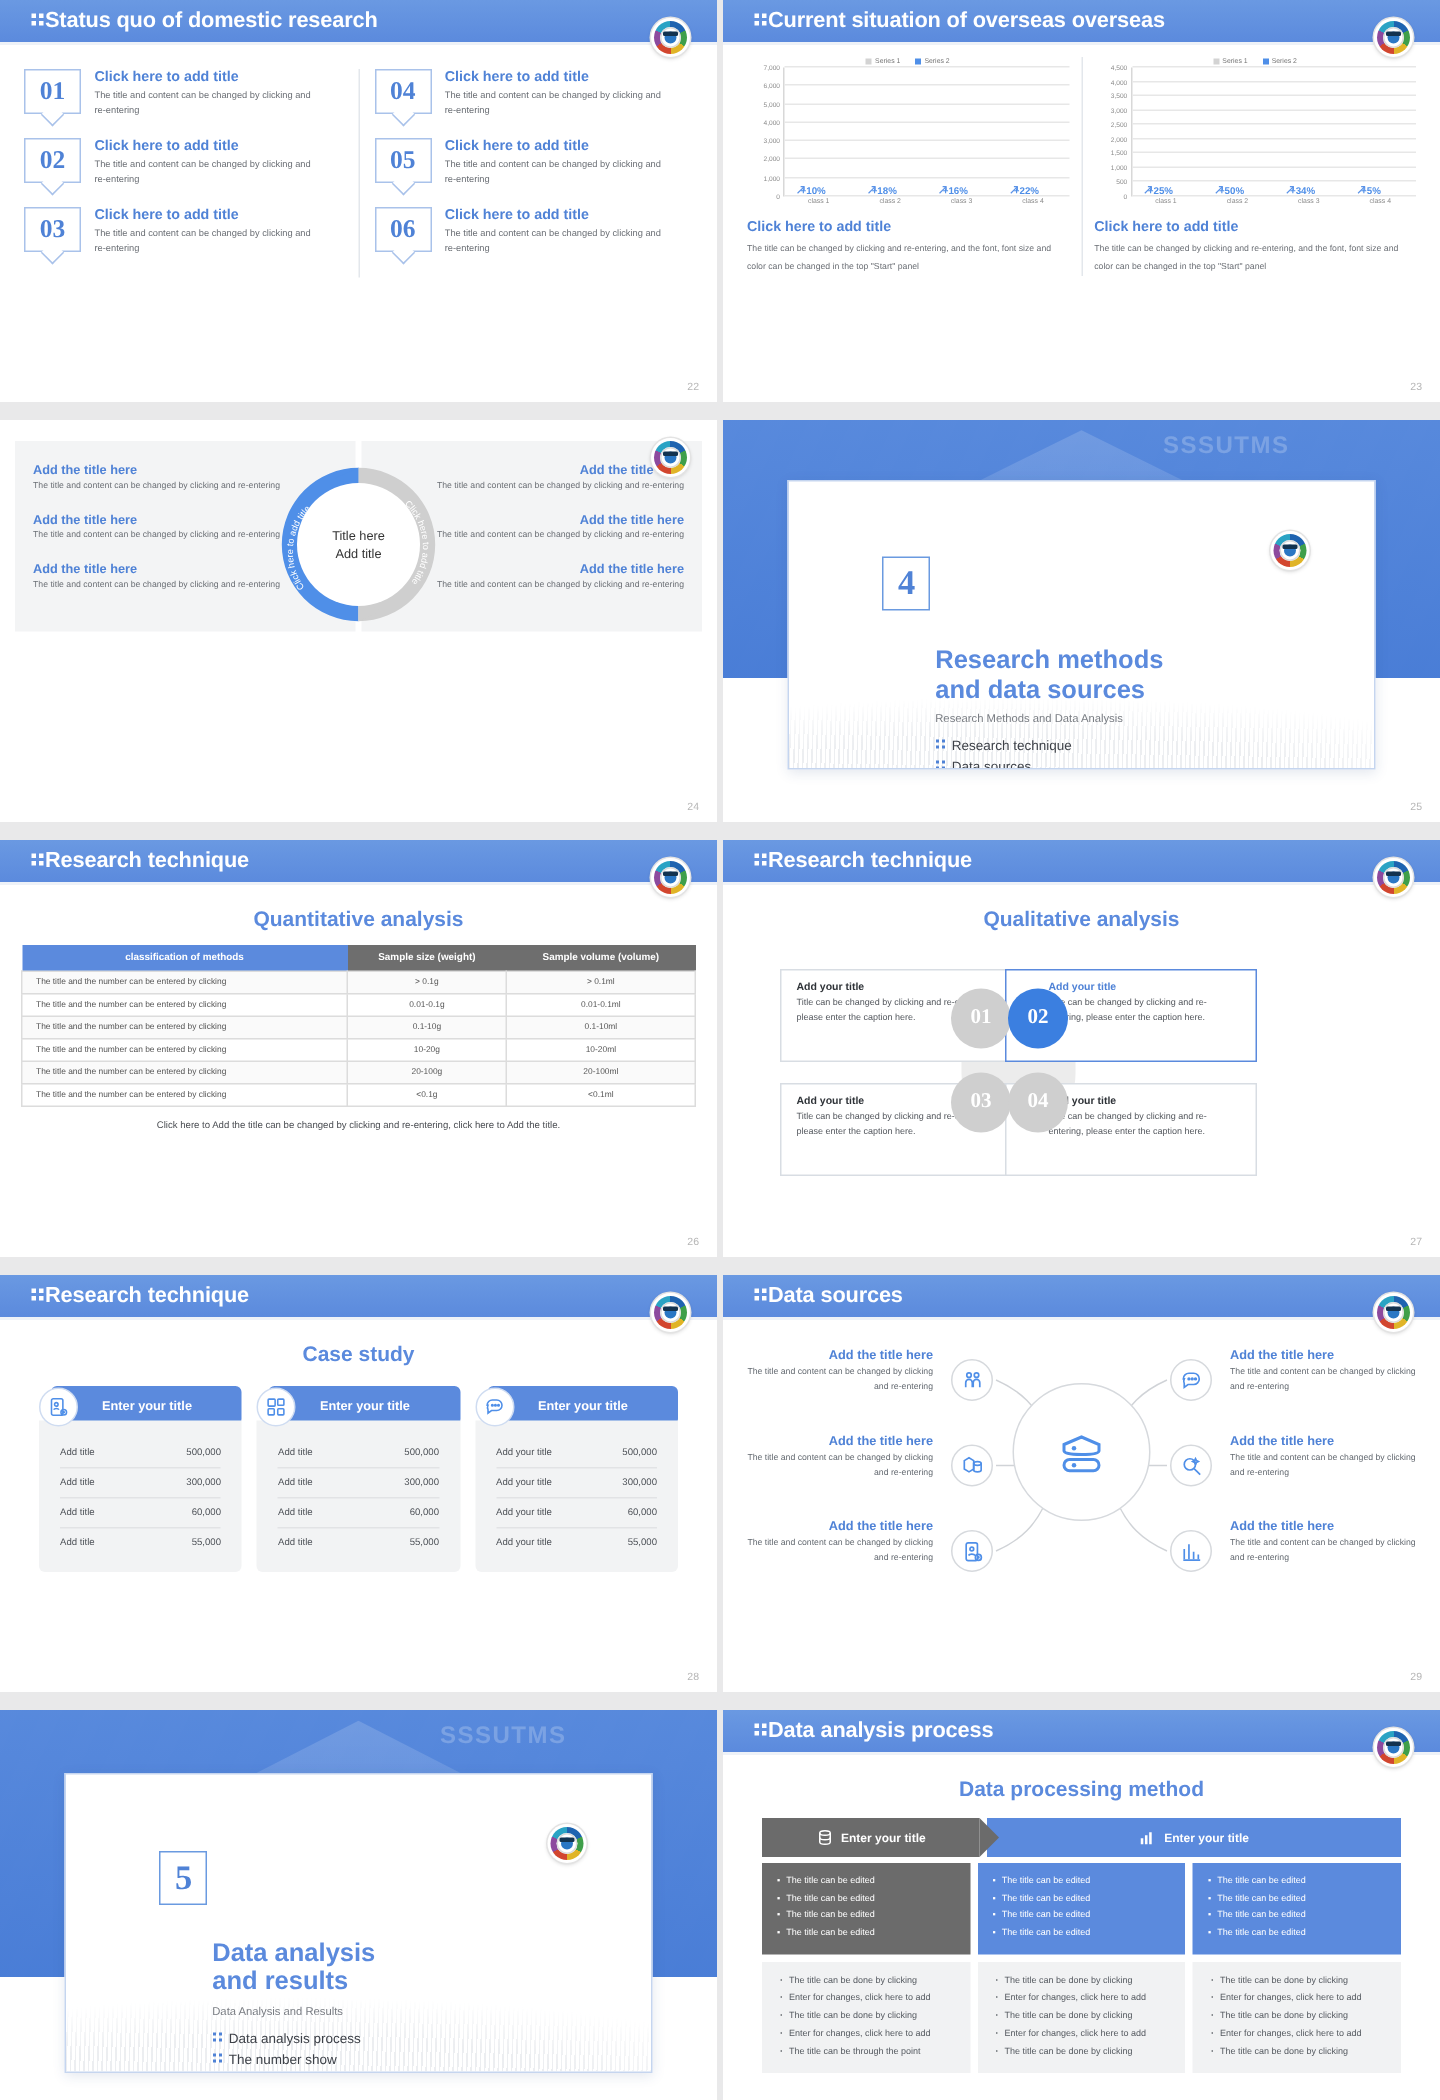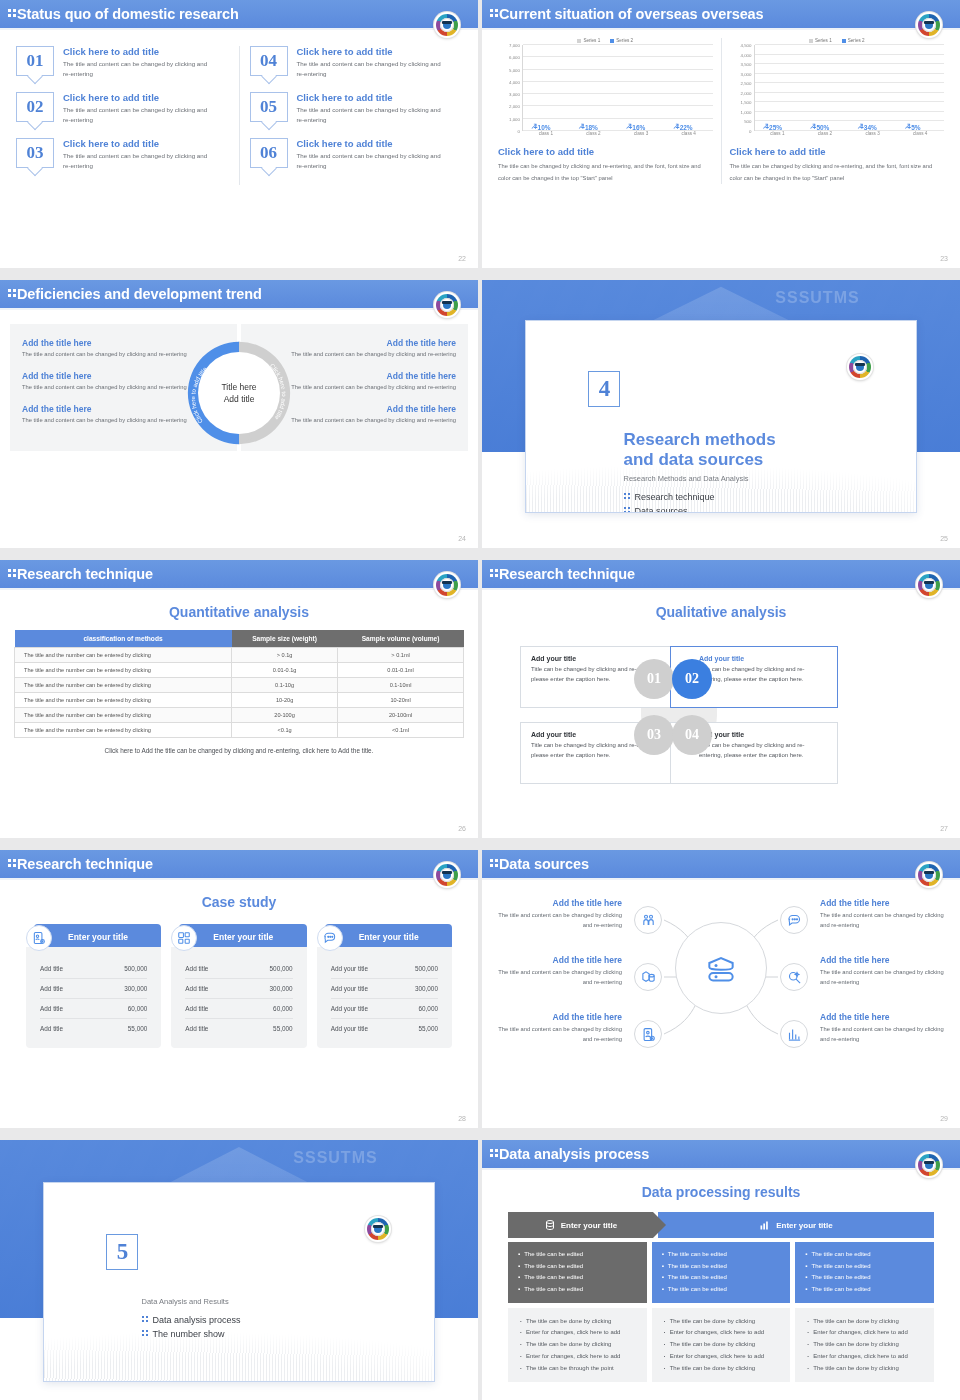--- a/index.html
+++ b/index.html
@@ -21,21 +21,21 @@
     background:#fff;
     position:relative;
     overflow:hidden;
   }
   
   .hdr {
     height:30px;
     background:linear-gradient(180deg,#6a99e2 0%,#5b8add 100%);
     border-bottom:2px solid #eef2f8;
     display:flex; align-items:center;
-    padding-left:8px;
+    padding-left:21px;
     position:relative;
   }
   .hdr .dots { display:inline-block; margin-right:6px; line-height:0; }
   .hdr .dots i {
     display:block; width:3px; height:3px; background:#fff; margin-bottom:2px;
     box-shadow:5px 0 0 #fff;
   }
   .hdr h2 {
     color:#fff; font-size:14.5px; font-weight:bold; letter-spacing:-0.1px;
     white-space:nowrap;
@@ -507,27 +507,20 @@
             <div>class 4</div>
           </div>
         <div class="s2lead">Click here to add title</div>
         <div class="s2body">The title can be changed by clicking and re-entering, and the font, font size and color can be changed in the top "Start" panel</div>
       </div>
     </div>
     <div class="pg">23</div>
   </div>
 
   <div class="slide">
-    <div class="hdr">
-      <span class="dots">
-          <i></i>
-          <i></i>
-        </span>
-      <h2>Deficiencies and development trend</h2>
-    </div>
     <div class="seal">
         <div class="ring"></div>
         <div class="cap"></div>
       </div>
 
     <div class="s3wrap">
       <div class="s3panel">
         <div class="s3blk">
             <h4>Add the title here</h4>
             <p>The title and content can be changed by clicking and re-entering</p>
@@ -948,20 +941,24 @@
       </div>
     <div class="wave"></div>
     <div class="card">
       <div class="dots-bg"></div>
       <div class="seal">
           <div class="ring"></div>
           <div class="cap"></div>
         </div>
       <div class="bignum">5</div>
       <div class="inner">
+        <h1>
+          <span>Data analysis</span><br>
+          <span>and results</span>
+        </h1>
         <div class="sub">Data Analysis and Results</div>
         <ul>
           <li>
               <span class="bul">
                 <i></i>
                 <i></i>
               </span>
               <span>Data analysis process</span>
             </li>
           <li>
@@ -983,21 +980,21 @@
           <i></i>
           <i></i>
         </span>
       <h2>Data analysis process</h2>
     </div>
     <div class="seal">
         <div class="ring"></div>
         <div class="cap"></div>
       </div>
     <div class="body">
-      <div class="ctitle">Data processing results</div>
+      <div class="ctitle">Data processing method</div>
       <div class="dp">
         <div class="dpHead">
           <div class="hg">
             <span>
               <svg width="12" height="12" viewBox="0 0 24 24" fill="none" stroke="#fff" stroke-width="2">
                   <ellipse cx="12" cy="6" rx="7" ry="3"></ellipse>
                   <path d="M5 6v12c0 1.7 3.1 3 7 3s7-1.3 7-3V6"></path>
                   <path d="M5 12c0 1.7 3.1 3 7 3s7-1.3 7-3"></path>
                 </svg>
             </span>

